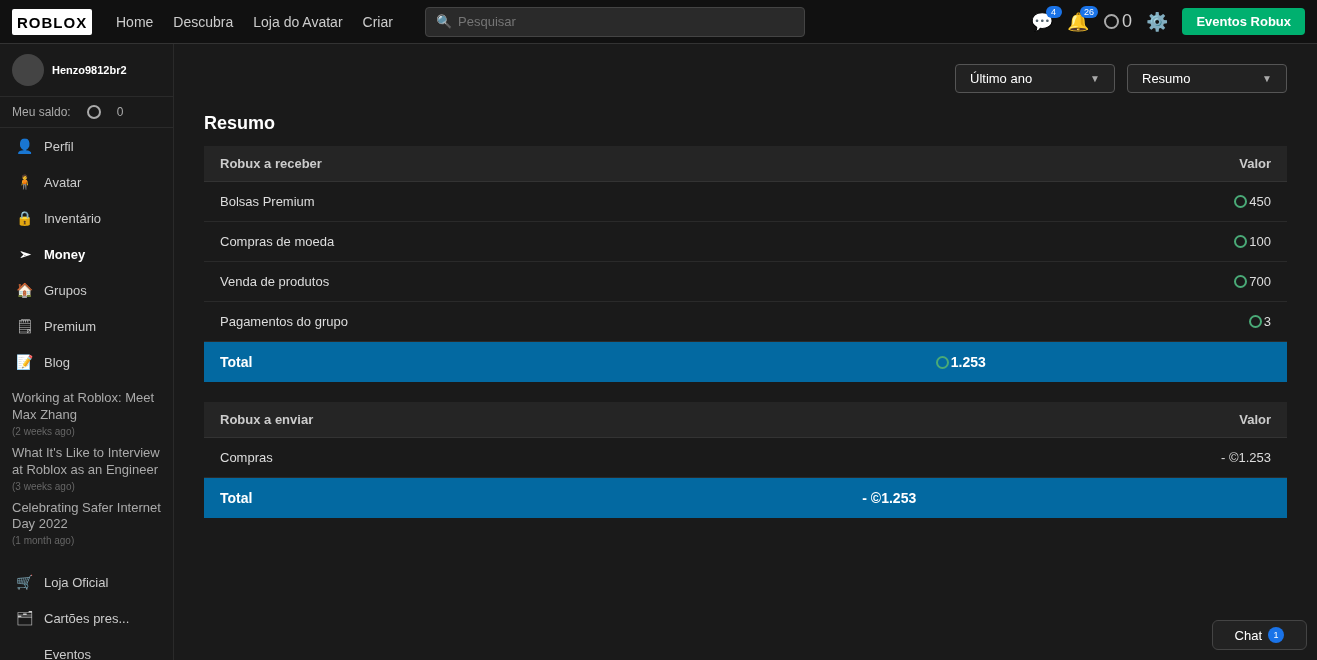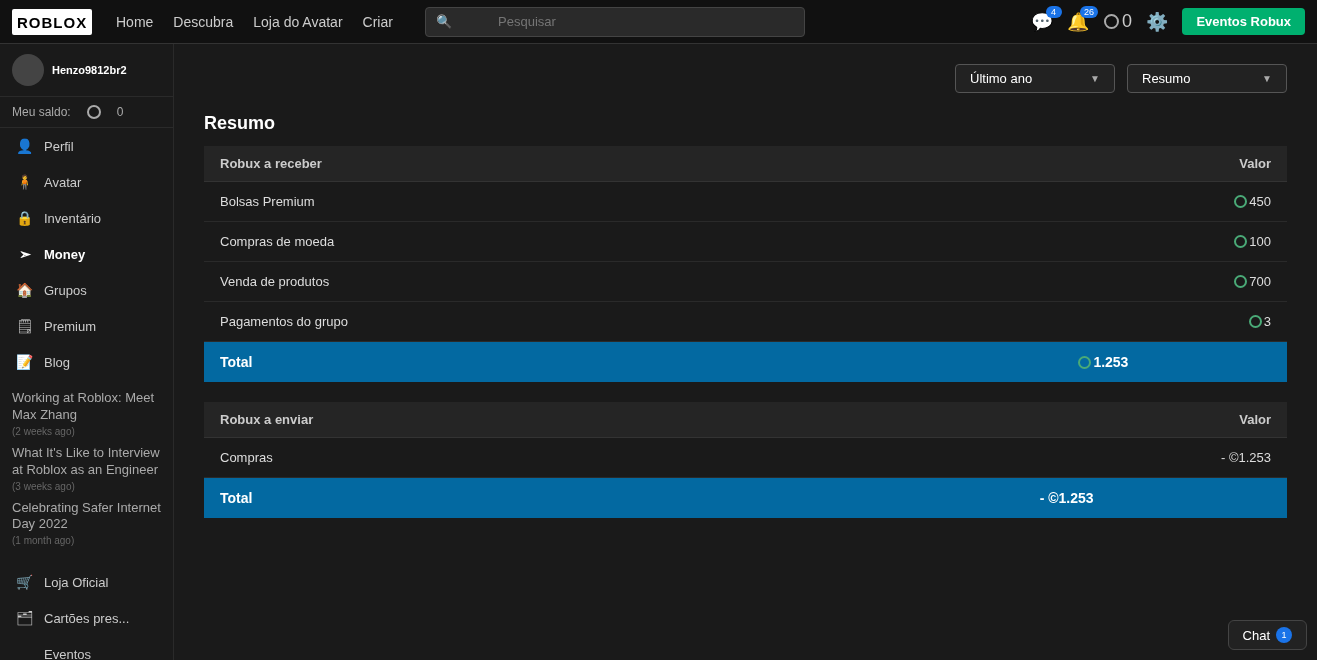--- a/index.html
+++ b/index.html
@@ -50,21 +50,20 @@
       padding: 0 10px;
       height: 30px;
     }
     .search-bar input {
       background: none;
       border: none;
       color: #ffffff;
       font-size: 13px;
       outline: none;
       width: 100%;
-      margin-left: 40px;
     }
     .nav-icons {
       margin-left: auto;
       display: flex;
       align-items: center;
       gap: 14px;
     }
     .nav-icon-btn {
       position: relative;
       cursor: pointer;
@@ -235,21 +234,21 @@
     .summary-table tbody td.muted { color: #777; }
     .summary-table tfoot tr {
       background: #0369a1;
     }
     .summary-table tfoot td {
       padding: 12px 16px;
       font-size: 14px;
       font-weight: 700;
       color: #fff;
     }
-    .summary-table tfoot td:last-child { text-align: center; }
+    .summary-table tfoot td:last-child { text-align: left; }
     .robux-icon {
       display: inline-block;
       width: 13px; height: 13px;
       border-radius: 50%;
       border: 2px solid #aaa;
       margin-right: 2px;
       vertical-align: middle;
       position: relative;
       top: -1px;
     }
@@ -264,21 +263,21 @@
 
     
     .chat-btn {
       position: fixed;
       bottom: 10px;
       right: 10px;
       background: #222;
       border: 1px solid #444;
       color: #fff;
       border-radius: 6px;
-      padding: 6px 14px;
+      padding: 6px 22px;
       font-size: 13px;
       cursor: pointer;
       display: flex;
       align-items: center;
       gap: 6px;
     }
     .chat-badge {
       background: #1a73e8;
       color: #fff;
       border-radius: 50%;

